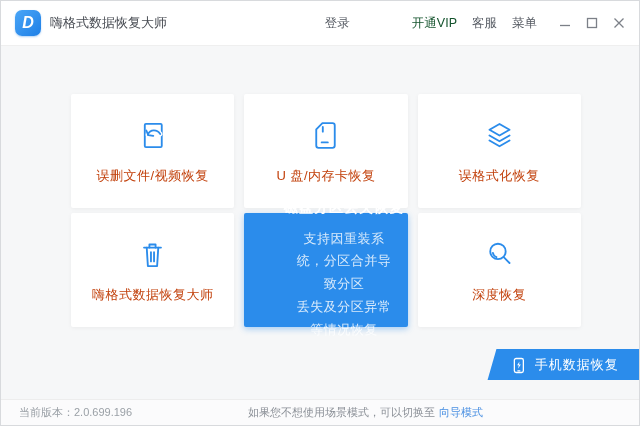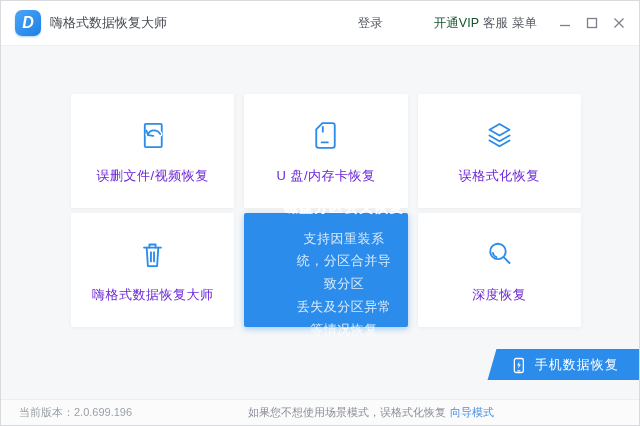--- a/index.html
+++ b/index.html
@@ -19,39 +19,39 @@
     display:flex;align-items:center;padding:0 14px;box-sizing:border-box;
   }
   .logo{
     width:26px;height:26px;border-radius:7px;
     background:linear-gradient(135deg,#4aa6f7,#1e7fe6);
     color:#fff;font-weight:bold;font-style:italic;font-size:16px;
     display:flex;align-items:center;justify-content:center;
     box-shadow:0 1px 2px rgba(30,127,230,.35);
   }
   .app-title{font-size:13px;color:#474b52;margin-left:9px;}
-  .nav{margin-left:auto;display:flex;align-items:center;gap:4px;font-size:12.5px;color:#565b63;}
+  .nav{margin-left:auto;display:flex;align-items:center;gap:15px;font-size:12.5px;color:#565b63;}
   .nav span{cursor:default;}
   .nav .vip{color:#14532d;margin-left:47px;}
   .win-controls{display:flex;align-items:center;gap:15px;margin-left:22px;color:#7c8088;}
   .win-controls svg{display:block;}
   
   .grid{
     position:absolute;left:70px;top:93px;width:510px;
     display:grid;grid-template-columns:repeat(3,1fr);
     grid-auto-rows:114px;column-gap:10px;row-gap:5px;
   }
   .card{
     background:#ffffff;border-radius:2px;
     box-shadow:0 1px 4px rgba(0,0,0,.05);
     display:flex;flex-direction:column;align-items:center;justify-content:center;
     cursor:pointer;
   }
   .card .c-icon{height:36px;margin-bottom:13px;display:flex;align-items:flex-end;justify-content:center;}
-  .card .c-label{font-size:13px;color:#6d28d9;letter-spacing:.5px;}
+  .card .c-label{font-size:13px;color:#c2410c;letter-spacing:.5px;}
   .card.active{background:#2b8ceb;box-shadow:0 2px 6px rgba(43,140,235,.4);padding-left:36px;}
   .card.active .c-label{color:#ffffff;font-size:14px;font-weight:bold;margin-bottom:11px;letter-spacing:1px;}
   .card.active .c-desc{
     font-size:13px;color:rgba(255,255,255,.82);
     line-height:1.75;text-align:center;letter-spacing:.5px;padding:0 10px;
   }
   
   .banner{
     position:absolute;top:348px;right:-10px;height:31px;
     background:#2b8ceb;transform:skewX(-16deg);
@@ -181,17 +181,17 @@
           <path d="M8 13.8 h2"></path>
         </svg>
       </span>
       <span>手机数据恢复</span>
     </div>
   </div>
 
   <div class="statusbar">
     <span>当前版本：2.0.699.196</span>
     <span class="mode-hint">
-      <span>如果您不想使用场景模式，误格式化恢复</span><a>向导模式</a>
+      <span>如果您不想使用场景模式，可以切换至</span><a>向导模式</a>
     </span>
   </div>
 
 </div>
 
 </body></html>

